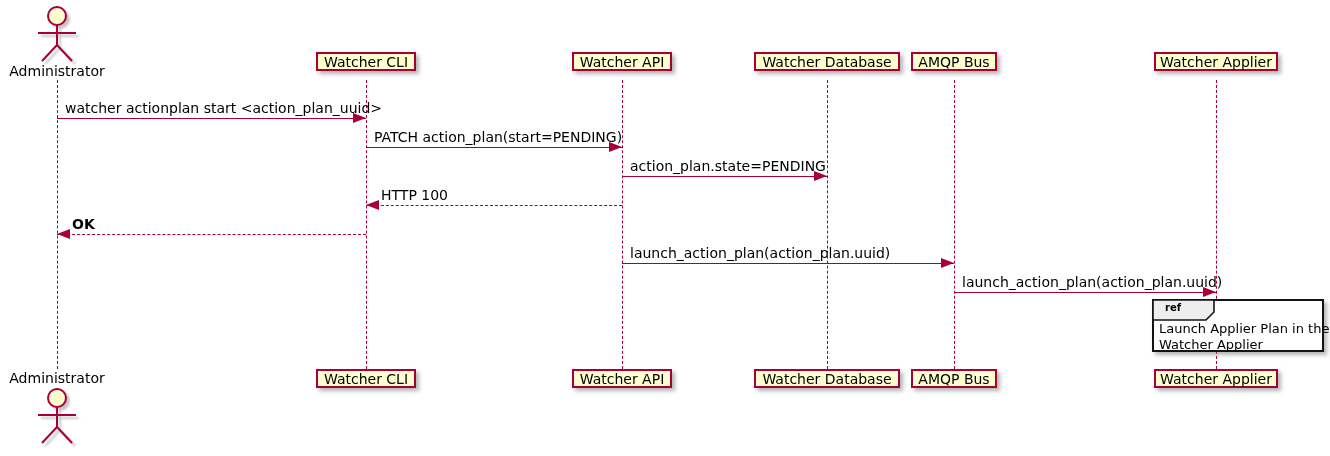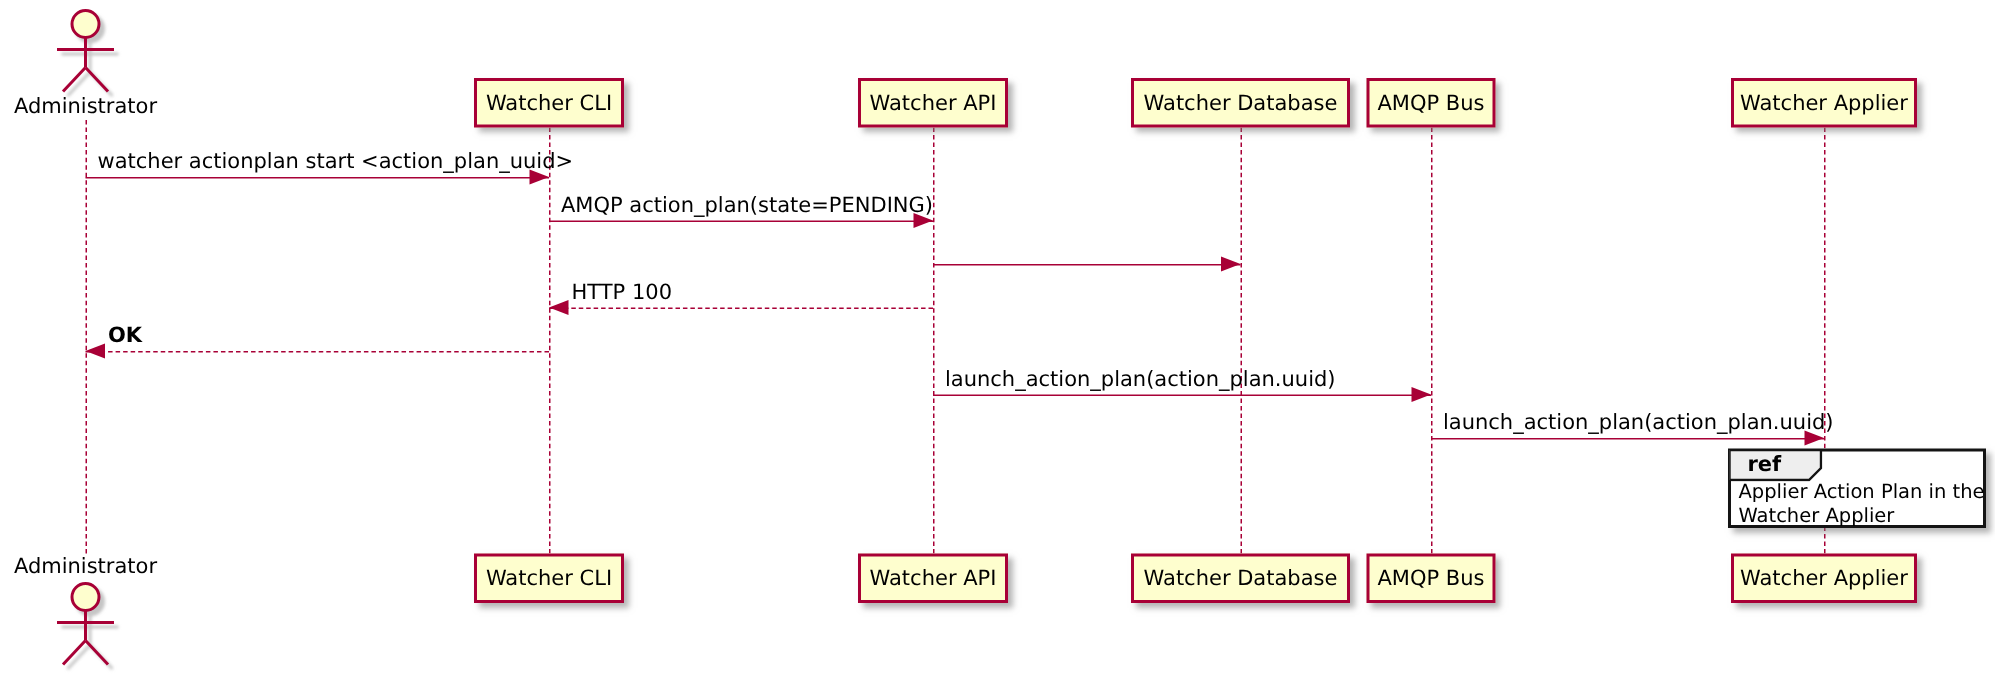--- a/index.html
+++ b/index.html
@@ -2,40 +2,40 @@
 <html><head>
 <meta charset="utf-8">
 <style>
   html,body{margin:0;padding:0;background:#ffffff;}
   #diagram{
     position:relative;width:1330px;height:456px;background:#ffffff;
     font-family:"DejaVu Sans","Liberation Sans",sans-serif;overflow:hidden;
   }
   .lifeline{position:absolute;width:0;border-left:1px dashed var(--line,#A80036);}
   .pbox{
-    position:absolute;height:33px;background:var(--pfill,#FEFECE);
+    position:absolute;height:19px;background:var(--pfill,#FEFECE);
     border:2px solid var(--line,#A80036);box-sizing:border-box;
     display:flex;align-items:center;justify-content:center;
     font-size:14px;color:#000;white-space:nowrap;
     box-shadow:3px 3px 4px rgba(120,120,120,0.55);
   }
   .actor-label{position:absolute;width:110px;text-align:center;font-size:14px;color:#000;white-space:nowrap;}
   .actor-figure{position:absolute;width:46px;height:58px;filter:drop-shadow(3px 3px 1px rgba(150,150,150,0.55));}
   .msg-line{position:absolute;height:0;border-top:1px solid var(--line,#A80036);}
   .msg-line.dashed{border-top:1px dashed var(--line,#A80036);}
   .msg-label{position:absolute;font-size:14px;color:#000;white-space:nowrap;height:15px;line-height:15px;}
   .arrow{position:absolute;width:0;height:0;border-top:5px solid transparent;border-bottom:5px solid transparent;}
   .arrow.right{border-left:13px solid var(--line,#A80036);}
   .arrow.left{border-right:13px solid var(--line,#A80036);}
   .ref-box{
     position:absolute;background:#ffffff;border:2px solid #141414;box-sizing:border-box;
     box-shadow:3px 3px 4px rgba(120,120,120,0.55);
   }
   .ref-header{position:absolute;left:-1px;top:-1px;}
-  .ref-keyword{position:absolute;left:11px;top:1px;font-weight:bold;font-size:14px;color:#000;}
+  .ref-keyword{position:absolute;left:11px;top:1px;font-weight:bold;font-size:10px;color:#000;}
   .ref-body{position:absolute;left:0;top:20px;right:0;}
   .ref-line{font-size:13px;line-height:16px;padding-left:5px;color:#000;white-space:nowrap;}
 </style>
 </head>
 <body>
 
 <div id="diagram" style="--line: #A80036; --pfill: #FEFECE; background: rgb(255, 255, 255);">
     <div class="lifeline" style="left: 57px; top: 80px; height: 289px;"></div>
     <div class="lifeline" style="left: 366px; top: 80px; height: 289px;"></div>
     <div class="lifeline" style="left: 622px; top: 80px; height: 289px;"></div>
@@ -66,38 +66,39 @@
     <div class="pbox" style="left: 754px; top: 369px; width: 146px;">Watcher Database</div>
     <div class="pbox" style="left: 911px; top: 52px; width: 86px;">AMQP Bus</div>
     <div class="pbox" style="left: 911px; top: 369px; width: 86px;">AMQP Bus</div>
     <div class="pbox" style="left: 1154px; top: 52px; width: 124px;">Watcher Applier</div>
     <div class="pbox" style="left: 1154px; top: 369px; width: 124px;">Watcher Applier</div>
     <div class="msg-line" style="left: 57px; top: 118px; width: 309px;"></div>
     <div class="arrow right" style="left: 353px; top: 113px;"></div>
     <div class="msg-label" style="left: 65px; top: 101px;">watcher actionplan start &lt;action_plan_uuid&gt;</div>
     <div class="msg-line" style="left: 366px; top: 147px; width: 256px;"></div>
     <div class="arrow right" style="left: 609px; top: 142px;"></div>
-    <div class="msg-label" style="left: 374px; top: 130px;">AMQP action_plan(state=PENDING)</div>
+    <div class="msg-label" style="left: 374px; top: 130px;">PATCH action_plan(start=PENDING)</div>
     <div class="msg-line" style="left: 622px; top: 176px; width: 205px;"></div>
     <div class="arrow right" style="left: 814px; top: 171px;"></div>
+    <div class="msg-label" style="left: 630px; top: 159px;">action_plan.state=PENDING</div>
     <div class="msg-line dashed" style="left: 366px; top: 205px; width: 256px;"></div>
     <div class="arrow left" style="left: 366px; top: 200px;"></div>
     <div class="msg-label" style="left: 381px; top: 188px;">HTTP 100</div>
     <div class="msg-line dashed" style="left: 57px; top: 234px; width: 309px;"></div>
     <div class="arrow left" style="left: 57px; top: 229px;"></div>
     <div class="msg-label" style="left: 72px; top: 217px; font-weight: bold;">OK</div>
     <div class="msg-line" style="left: 622px; top: 263px; width: 332px;"></div>
     <div class="arrow right" style="left: 941px; top: 258px;"></div>
     <div class="msg-label" style="left: 630px; top: 246px;">launch_action_plan(action_plan.uuid)</div>
     <div class="msg-line" style="left: 954px; top: 292px; width: 262px;"></div>
     <div class="arrow right" style="left: 1203px; top: 287px;"></div>
     <div class="msg-label" style="left: 962px; top: 275px;">launch_action_plan(action_plan.uuid)</div>
     <div class="ref-box" style="left: 1152px; top: 299px; width: 172px; height: 53px;">
       <div class="ref-header"><svg width="62" height="21" viewBox="0 0 62 21">
           <path d="M0,0 H61 V12 L53,20 H0 Z" fill="#EEEEEE" stroke="#141414" stroke-width="1.6"></path>
         </svg></div>
       <div class="ref-keyword">ref</div>
       <div class="ref-body">
-        <div class="ref-line">Applier Action Plan in the</div>
+        <div class="ref-line">Launch Applier Plan in the</div>
         <div class="ref-line">Watcher Applier</div>
       </div>
     </div>
   </div>
 
 </body></html>

